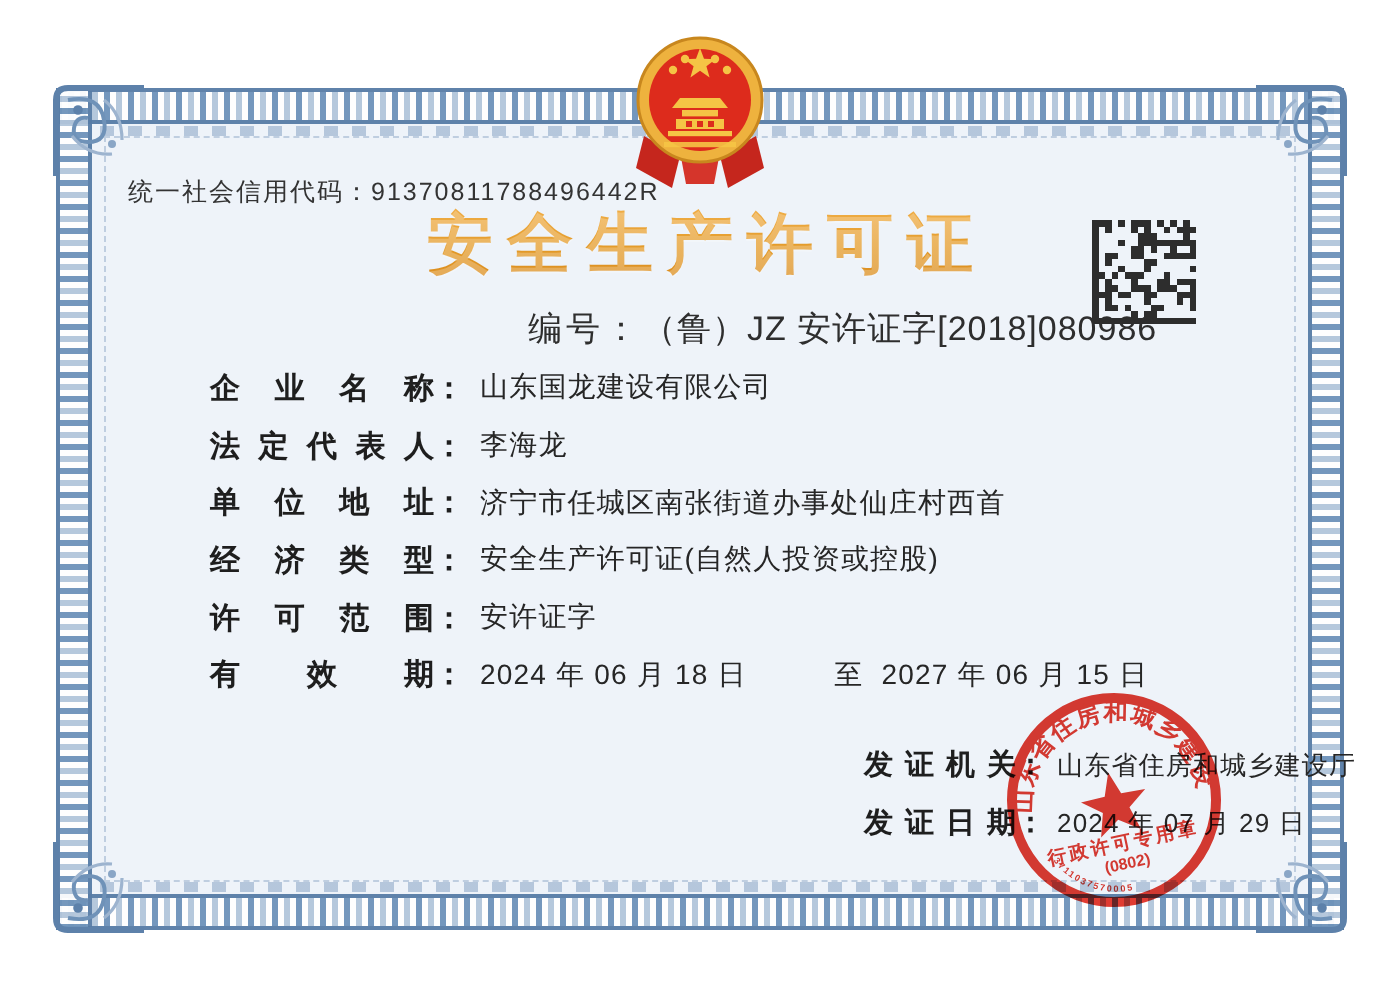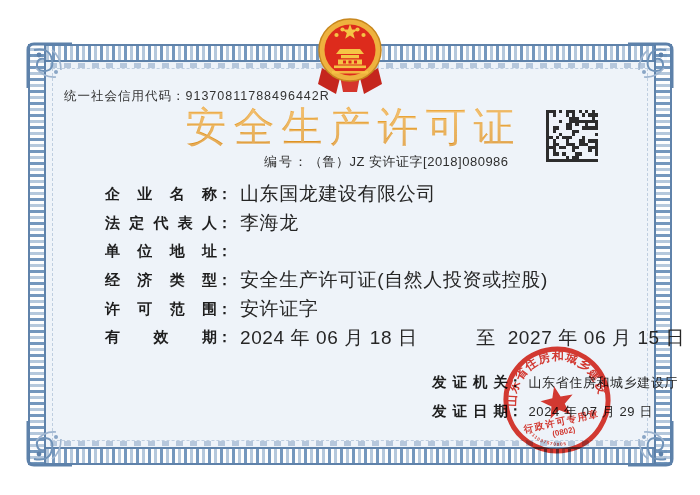--- a/index.html
+++ b/index.html
@@ -33,32 +33,32 @@
   .corner.tr { right:26px; top:42px; transform:scaleX(-1); }
   .corner.bl { left:26px; bottom:28px; transform:scaleY(-1); }
   .corner.br { right:26px; bottom:28px; transform:scale(-1,-1); }
 
   
   .emblem { position:absolute; left:50%; top:14px; transform:translateX(-50%); }
 
   
   .credit-code { position:absolute; left:64px; top:88px; font-size:12.5px; color:#333; letter-spacing:1px; font-weight:500; }
   .title { position:absolute; left:50%; top:100px; transform:translateX(-50%); white-space:nowrap;
-    font-size:41px; font-weight:400; letter-spacing:7px; text-indent:7px;
+    font-size:33px; font-weight:700; letter-spacing:7px; text-indent:7px;
     background:linear-gradient(180deg,#f2b14c 0%, #e39a28 55%, #d8881c 100%);
     -webkit-background-clip:text; background-clip:text; color:transparent;
     text-shadow:0 1px 0 rgba(255,255,255,.25); }
-  .serial-line { position:absolute; left:264px; top:153px; font-size:13px; color:#2e2e2e; letter-spacing:.5px; }
+  .serial-line { position:absolute; left:264px; top:153px; font-size:17px; color:#2e2e2e; letter-spacing:.5px; }
   .serial-line .lbl { letter-spacing:2px; }
 
   .fields { position:absolute; left:105px; top:180px; display:grid; grid-auto-rows:28.7px; }
   .frow { display:flex; align-items:center; }
   .flabel { width:112px; display:inline-flex; justify-content:space-between; font-size:15px; font-weight:700; color:#1e1e1e; }
   .fcolon { font-size:15px; font-weight:700; color:#1e1e1e; margin:0 2px 0 0; }
-  .fvalue { font-size:19px; color:#262626; letter-spacing:.6px; margin-left:6px; white-space:pre; font-weight:500; }
+  .fvalue { font-size:14px; color:#262626; letter-spacing:.6px; margin-left:6px; white-space:pre; font-weight:500; }
 
   .issue { position:absolute; left:432px; top:368px; display:grid; grid-auto-rows:29px; }
   .issue .flabel { width:76px; font-size:14.5px; }
   .issue .fcolon { font-size:14.5px; }
   .issue .fvalue { font-size:13px; margin-left:4px; }
 
   .stamp { position:absolute; left:501px; top:344px; transform:rotate(-12deg); mix-blend-mode:multiply; opacity:.92; }
 
   .matrix { position:absolute; left:546px; top:110px; }
 
@@ -292,20 +292,21 @@
       <span class="fvalue">李海龙</span>
     </div>
     <div class="frow">
       <span class="flabel">
           <span>单</span>
           <span>位</span>
           <span>地</span>
           <span>址</span>
         </span>
         <span class="fcolon">：</span>
+      <span class="fvalue">济宁市任城区南张街道办事处仙庄村西首</span>
     </div>
     <div class="frow">
       <span class="flabel">
           <span>经</span>
           <span>济</span>
           <span>类</span>
           <span>型</span>
         </span>
         <span class="fcolon">：</span>
       <span class="fvalue">安全生产许可证(自然人投资或控股)</span>

